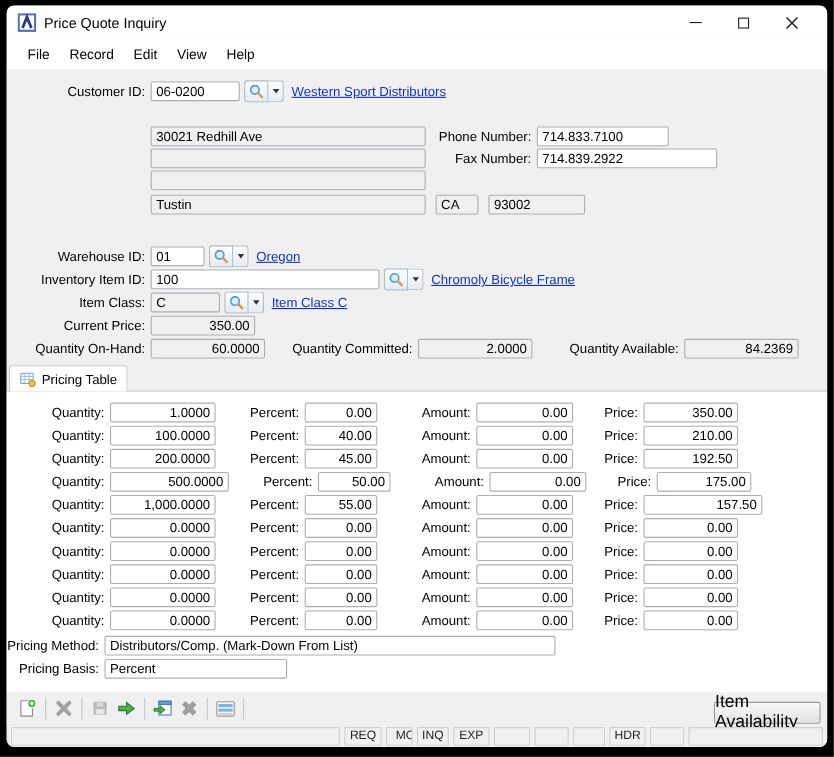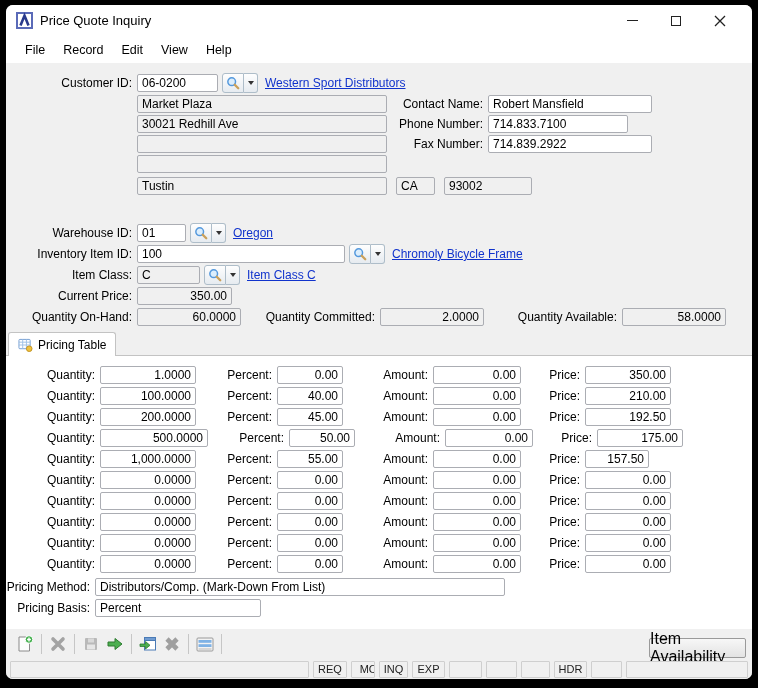--- a/index.html
+++ b/index.html
@@ -142,32 +142,26 @@
             <line x1="10" y1="10" x2="14" y2="14" stroke="#caa05a" stroke-width="2.6" stroke-linecap="round"></line>
           </svg>
         </div>
         <div class="lk-drop">
             <div class="caret"></div>
           </div>
       </div>
       <a class="lk">Western Sport Distributors</a>
     </div>
 
-    <div class="row" style="top:31px;">
-      <div class="lbl w126"></div>
-      <div class="box ro" style="width:250px;">Market Plaza</div>
-      <div class="lbl" style="width:96px;">Contact Name:</div>
-      <div class="box" style="width:164px;">Robert Mansfield</div>
-    </div>
 
     <div class="row" style="top:51px;">
       <div class="lbl w126"></div>
       <div class="box ro" style="width:250px;">30021 Redhill Ave</div>
       <div class="lbl" style="width:96px;">Phone Number:</div>
-      <div class="box" style="width:140px;">714.833.7100</div>
+      <div class="box" style="width:120px;">714.833.7100</div>
     </div>
 
     <div class="row" style="top:71px;">
       <div class="lbl w126"></div>
       <div class="box ro" style="width:250px;"></div>
       <div class="lbl" style="width:96px;">Fax Number:</div>
       <div class="box" style="width:164px;">714.839.2922</div>
     </div>
 
     <div class="row" style="top:91px;">
@@ -238,21 +232,21 @@
       <div class="lbl w126">Current Price:</div>
       <div class="box ro num" style="width:95px;">350.00</div>
     </div>
 
     <div class="row" style="top:244px;">
       <div class="lbl w126">Quantity On-Hand:</div>
       <div class="box ro num" style="width:104px;">60.0000</div>
       <div class="lbl" style="width:134px;">Quantity Committed:</div>
       <div class="box ro num" style="width:104px;">2.0000</div>
       <div class="lbl" style="width:133px;">Quantity Available:</div>
-      <div class="box ro num" style="width:104px;">58.0000</div>
+      <div class="box ro num" style="width:104px;">84.2369</div>
     </div>
 
     <div class="tabbar">
       <div class="tab active">
         <svg width="15" height="14" viewBox="0 0 16 15">
           <rect x="1" y="1.5" width="12" height="10" fill="#fff" stroke="#6f9bd1" rx="1"></rect>
           <line x1="1" y1="4.5" x2="13" y2="4.5" stroke="#9dbfe4"></line>
           <line x1="1" y1="7.5" x2="13" y2="7.5" stroke="#9dbfe4"></line>
           <line x1="5" y1="1.5" x2="5" y2="11.5" stroke="#9dbfe4"></line>
           <line x1="9" y1="1.5" x2="9" y2="11.5" stroke="#9dbfe4"></line>
@@ -304,21 +298,21 @@
       <div class="box num" style="width:86px;">175.00</div>
     </div>
     <div class="row prow" style="top:386px;">
       <div class="lbl w89">Quantity:</div>
       <div class="box num" style="width:96px;">1,000.0000</div>
       <div class="lbl w76">Percent:</div>
       <div class="box num" style="width:66px;">55.00</div>
       <div class="lbl w85">Amount:</div>
       <div class="box num" style="width:88px;">0.00</div>
       <div class="lbl w59">Price:</div>
-      <div class="box num" style="width:64px;">157.50</div>
+      <div class="box num" style="width:108px;">157.50</div>
     </div>
     <div class="row prow" style="top:407px;">
       <div class="lbl w89">Quantity:</div>
       <div class="box num" style="width:96px;">0.0000</div>
       <div class="lbl w76">Percent:</div>
       <div class="box num" style="width:66px;">0.00</div>
       <div class="lbl w85">Amount:</div>
       <div class="box num" style="width:88px;">0.00</div>
       <div class="lbl w59">Price:</div>
       <div class="box num" style="width:86px;">0.00</div>

